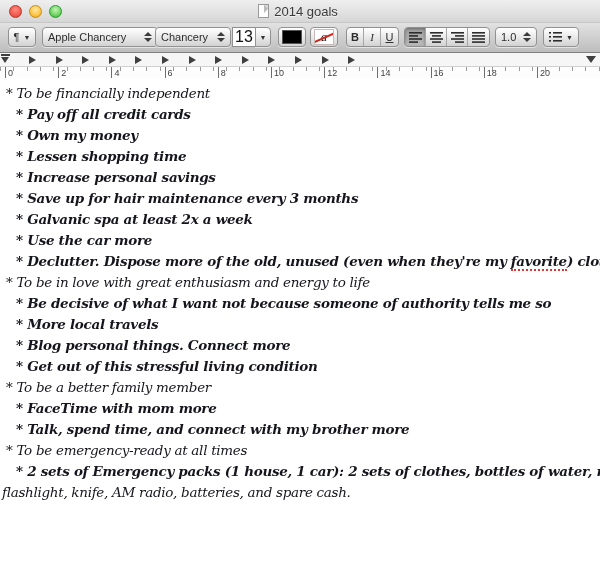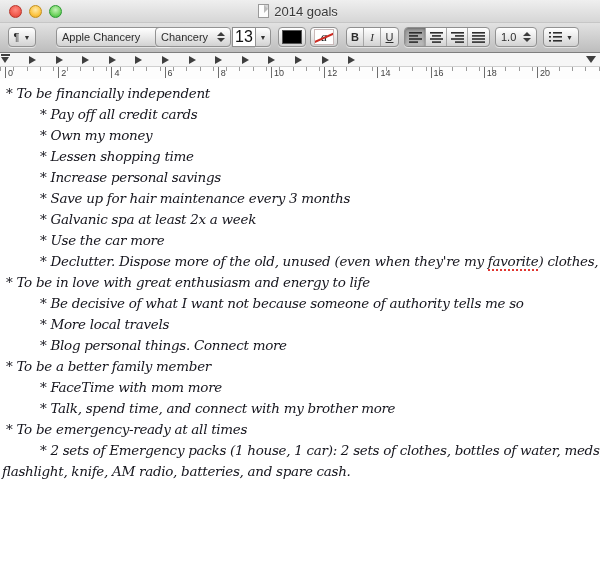--- a/index.html
+++ b/index.html
@@ -118,21 +118,21 @@
   .content{
     height:490px;background:#fff;padding-top:4px;box-sizing:border-box;
   }
   .line{
     font-family:"DejaVu Serif","Liberation Serif",serif;font-style:italic;
     font-size:13.5px;line-height:21px;letter-spacing:-0.3px;color:#15151d;
     white-space:nowrap;
   }
   .indent-0{padding-left:2px;}
   .indent-1{padding-left:6px;}
-  .indent-2{padding-left:40px;}
+  .indent-2{padding-left:16px;font-weight:bold;}
   .misspelled{border-bottom:2px dotted #e03530;}
 </style>
 </head>
 <body>
 
 <div class="window">
 
   <div class="titlebar">
     <div class="traffic">
       <div class="light red"></div>
@@ -145,21 +145,21 @@
     </div>
   </div>
 
   <div class="toolbar">
 
     <div class="tbtn" style="left:8px;width:28px;">
       <span>¶</span>
       <span class="mini-arrow">▼</span>
     </div>
 
-    <div class="tbtn popup" style="left:56px;width:116px;">
+    <div class="tbtn popup" style="left:42px;width:116px;">
       <span>Apple Chancery</span>
       <span class="stepper">
           <i class="up"></i>
           <i class="dn"></i>
         </span>
     </div>
 
     <div class="tbtn popup" style="left:155px;width:76px;">
       <span>Chancery</span>
       <span class="stepper">
@@ -298,20 +298,21 @@
       <div class="line indent-2">* Lessen shopping time</div>
       <div class="line indent-2">* Increase personal savings</div>
       <div class="line indent-2">* Save up for hair maintenance every 3 months</div>
       <div class="line indent-2">* Galvanic spa at least 2x a week</div>
       <div class="line indent-2">* Use the car more</div>
       <div class="line indent-2"><span>* Declutter. Dispose more of the old, unused (even when they're my </span><span class="misspelled">favorite</span><span>) clothes, sandals, bags</span></div>
       <div class="line indent-1">* To be in love with great enthusiasm and energy to life</div>
       <div class="line indent-2">* Be decisive of what I want not because someone of authority tells me so</div>
       <div class="line indent-2">* More local travels</div>
       <div class="line indent-2">* Blog personal things. Connect more</div>
+      <div class="line indent-2">* Get out of this stressful living condition</div>
       <div class="line indent-1">* To be a better family member</div>
       <div class="line indent-2">* FaceTime with mom more</div>
       <div class="line indent-2">* Talk, spend time, and connect with my brother more</div>
       <div class="line indent-1">* To be emergency-ready at all times</div>
       <div class="line indent-2">* 2 sets of Emergency packs (1 house, 1 car): 2 sets of clothes, bottles of water, meds, energy bars,</div>
       <div class="line indent-0">flashlight, knife, AM radio, batteries, and spare cash.</div>
     </div>
 
 </div>
 

